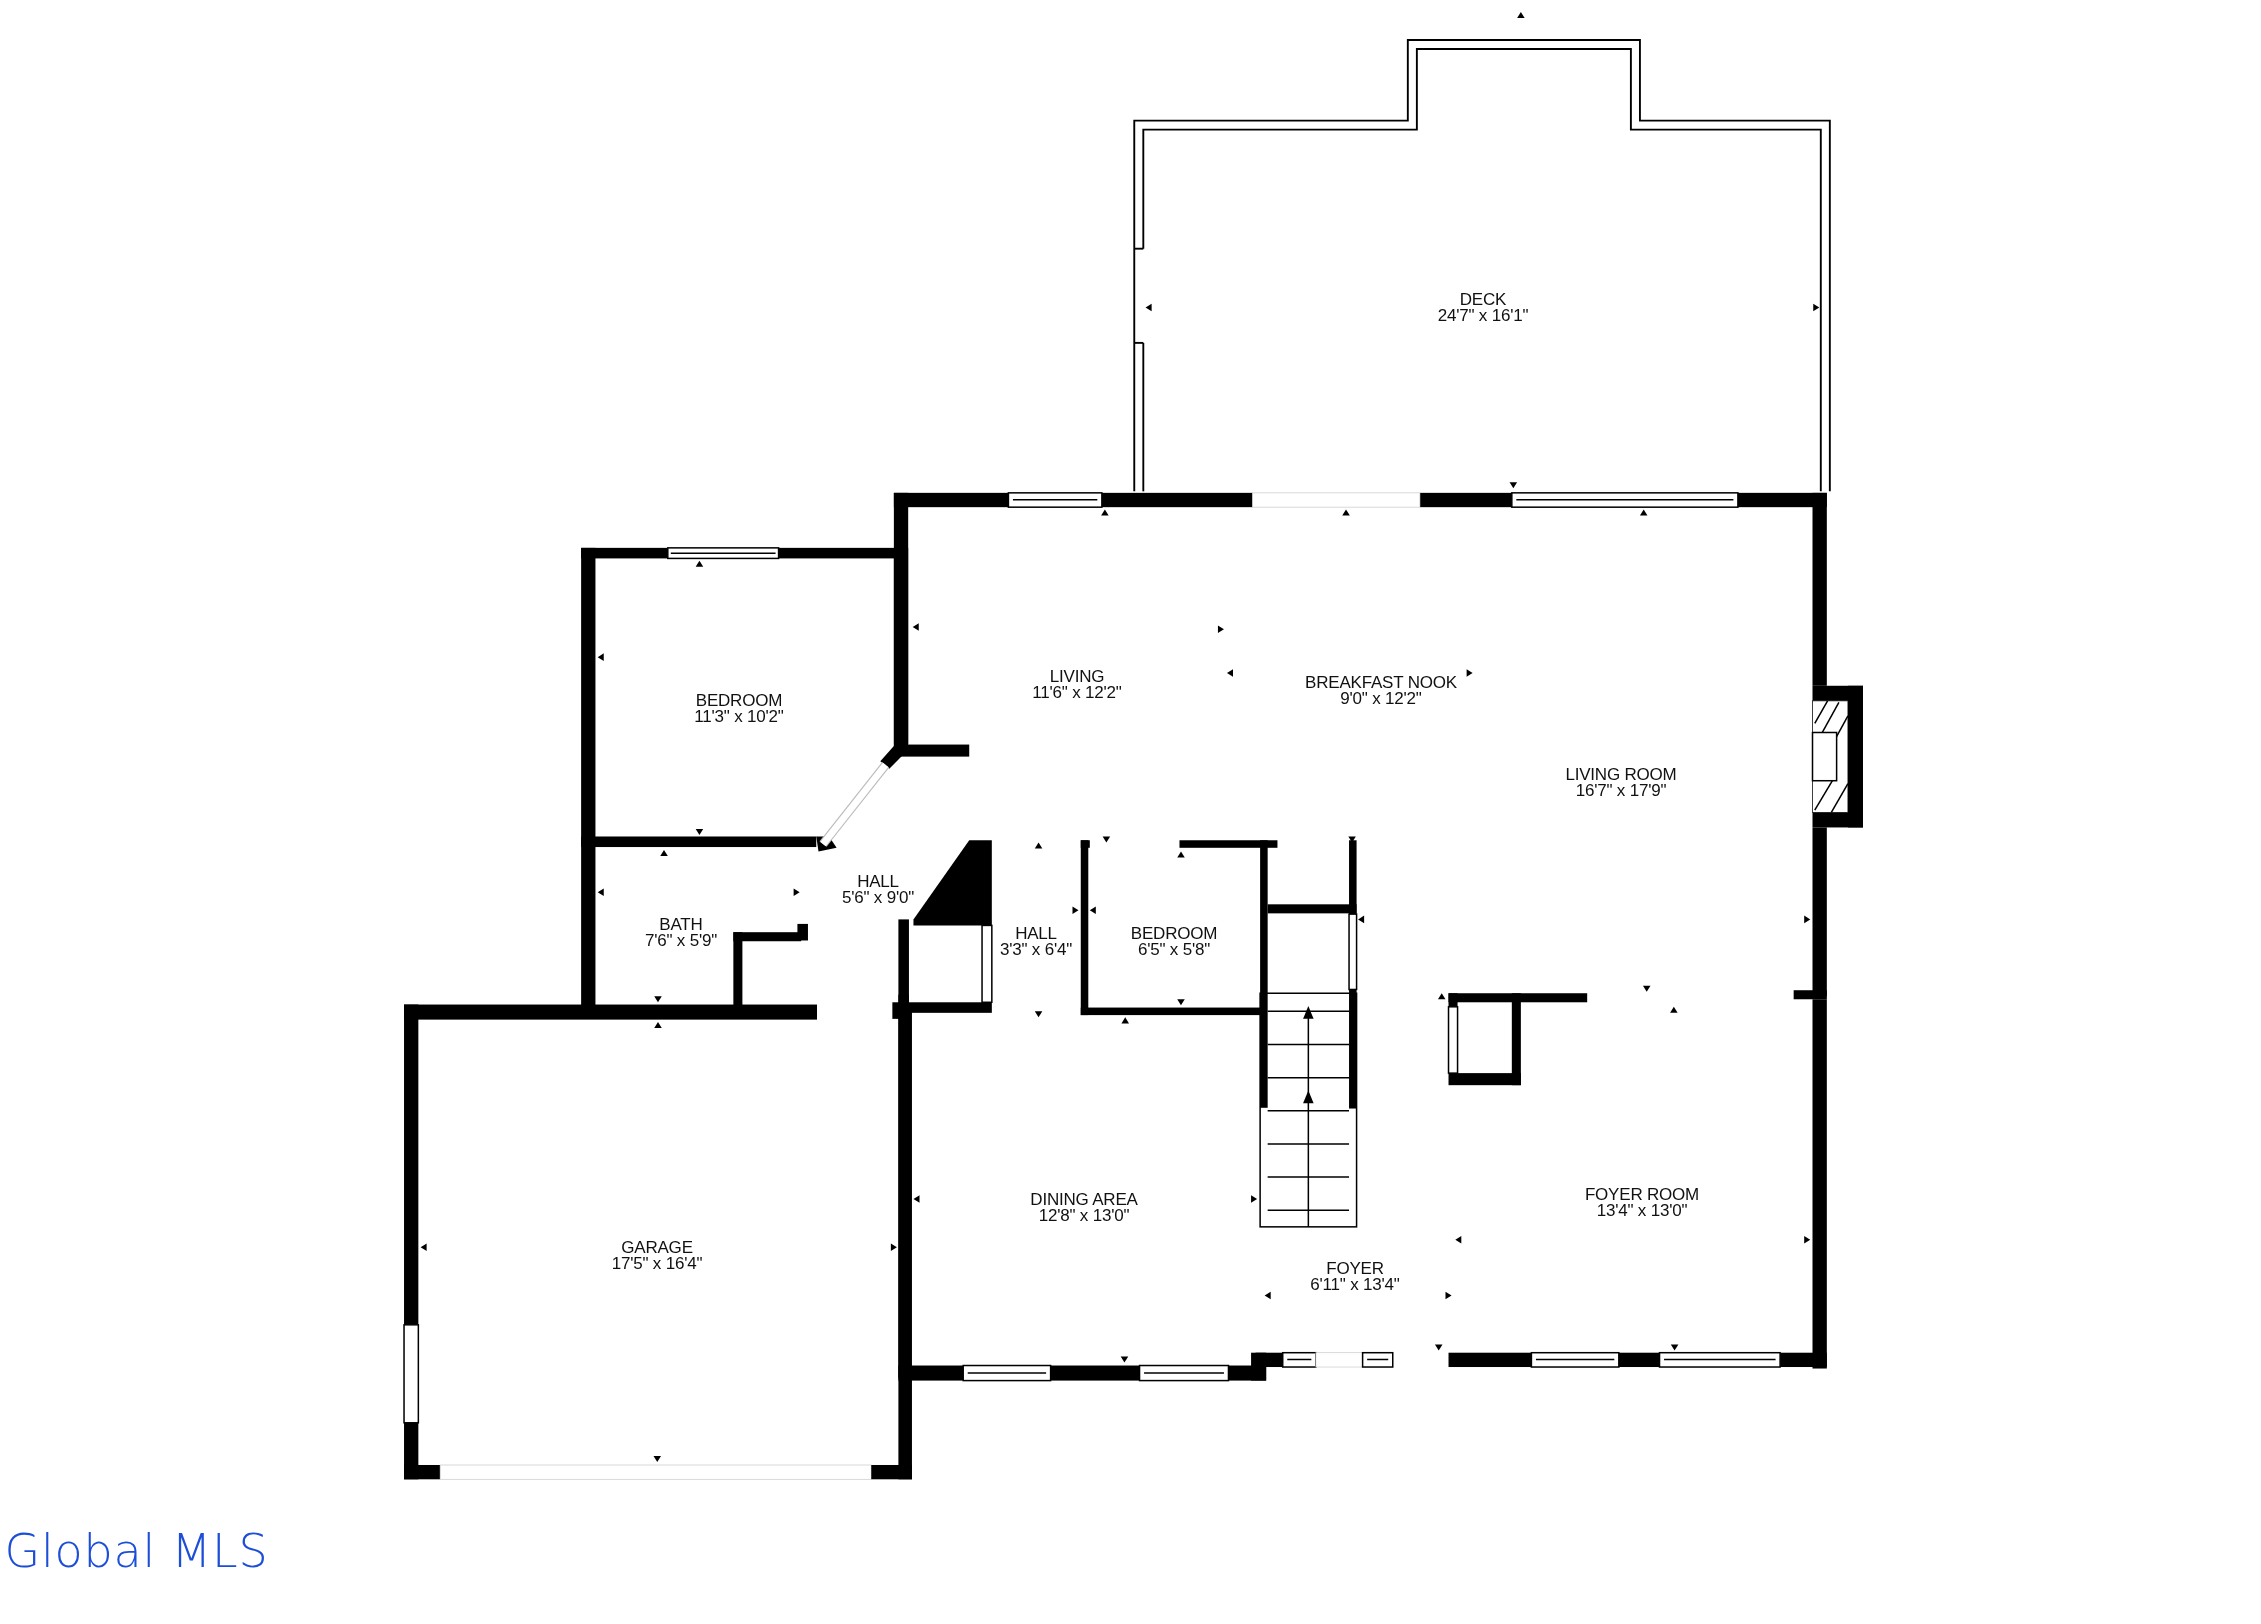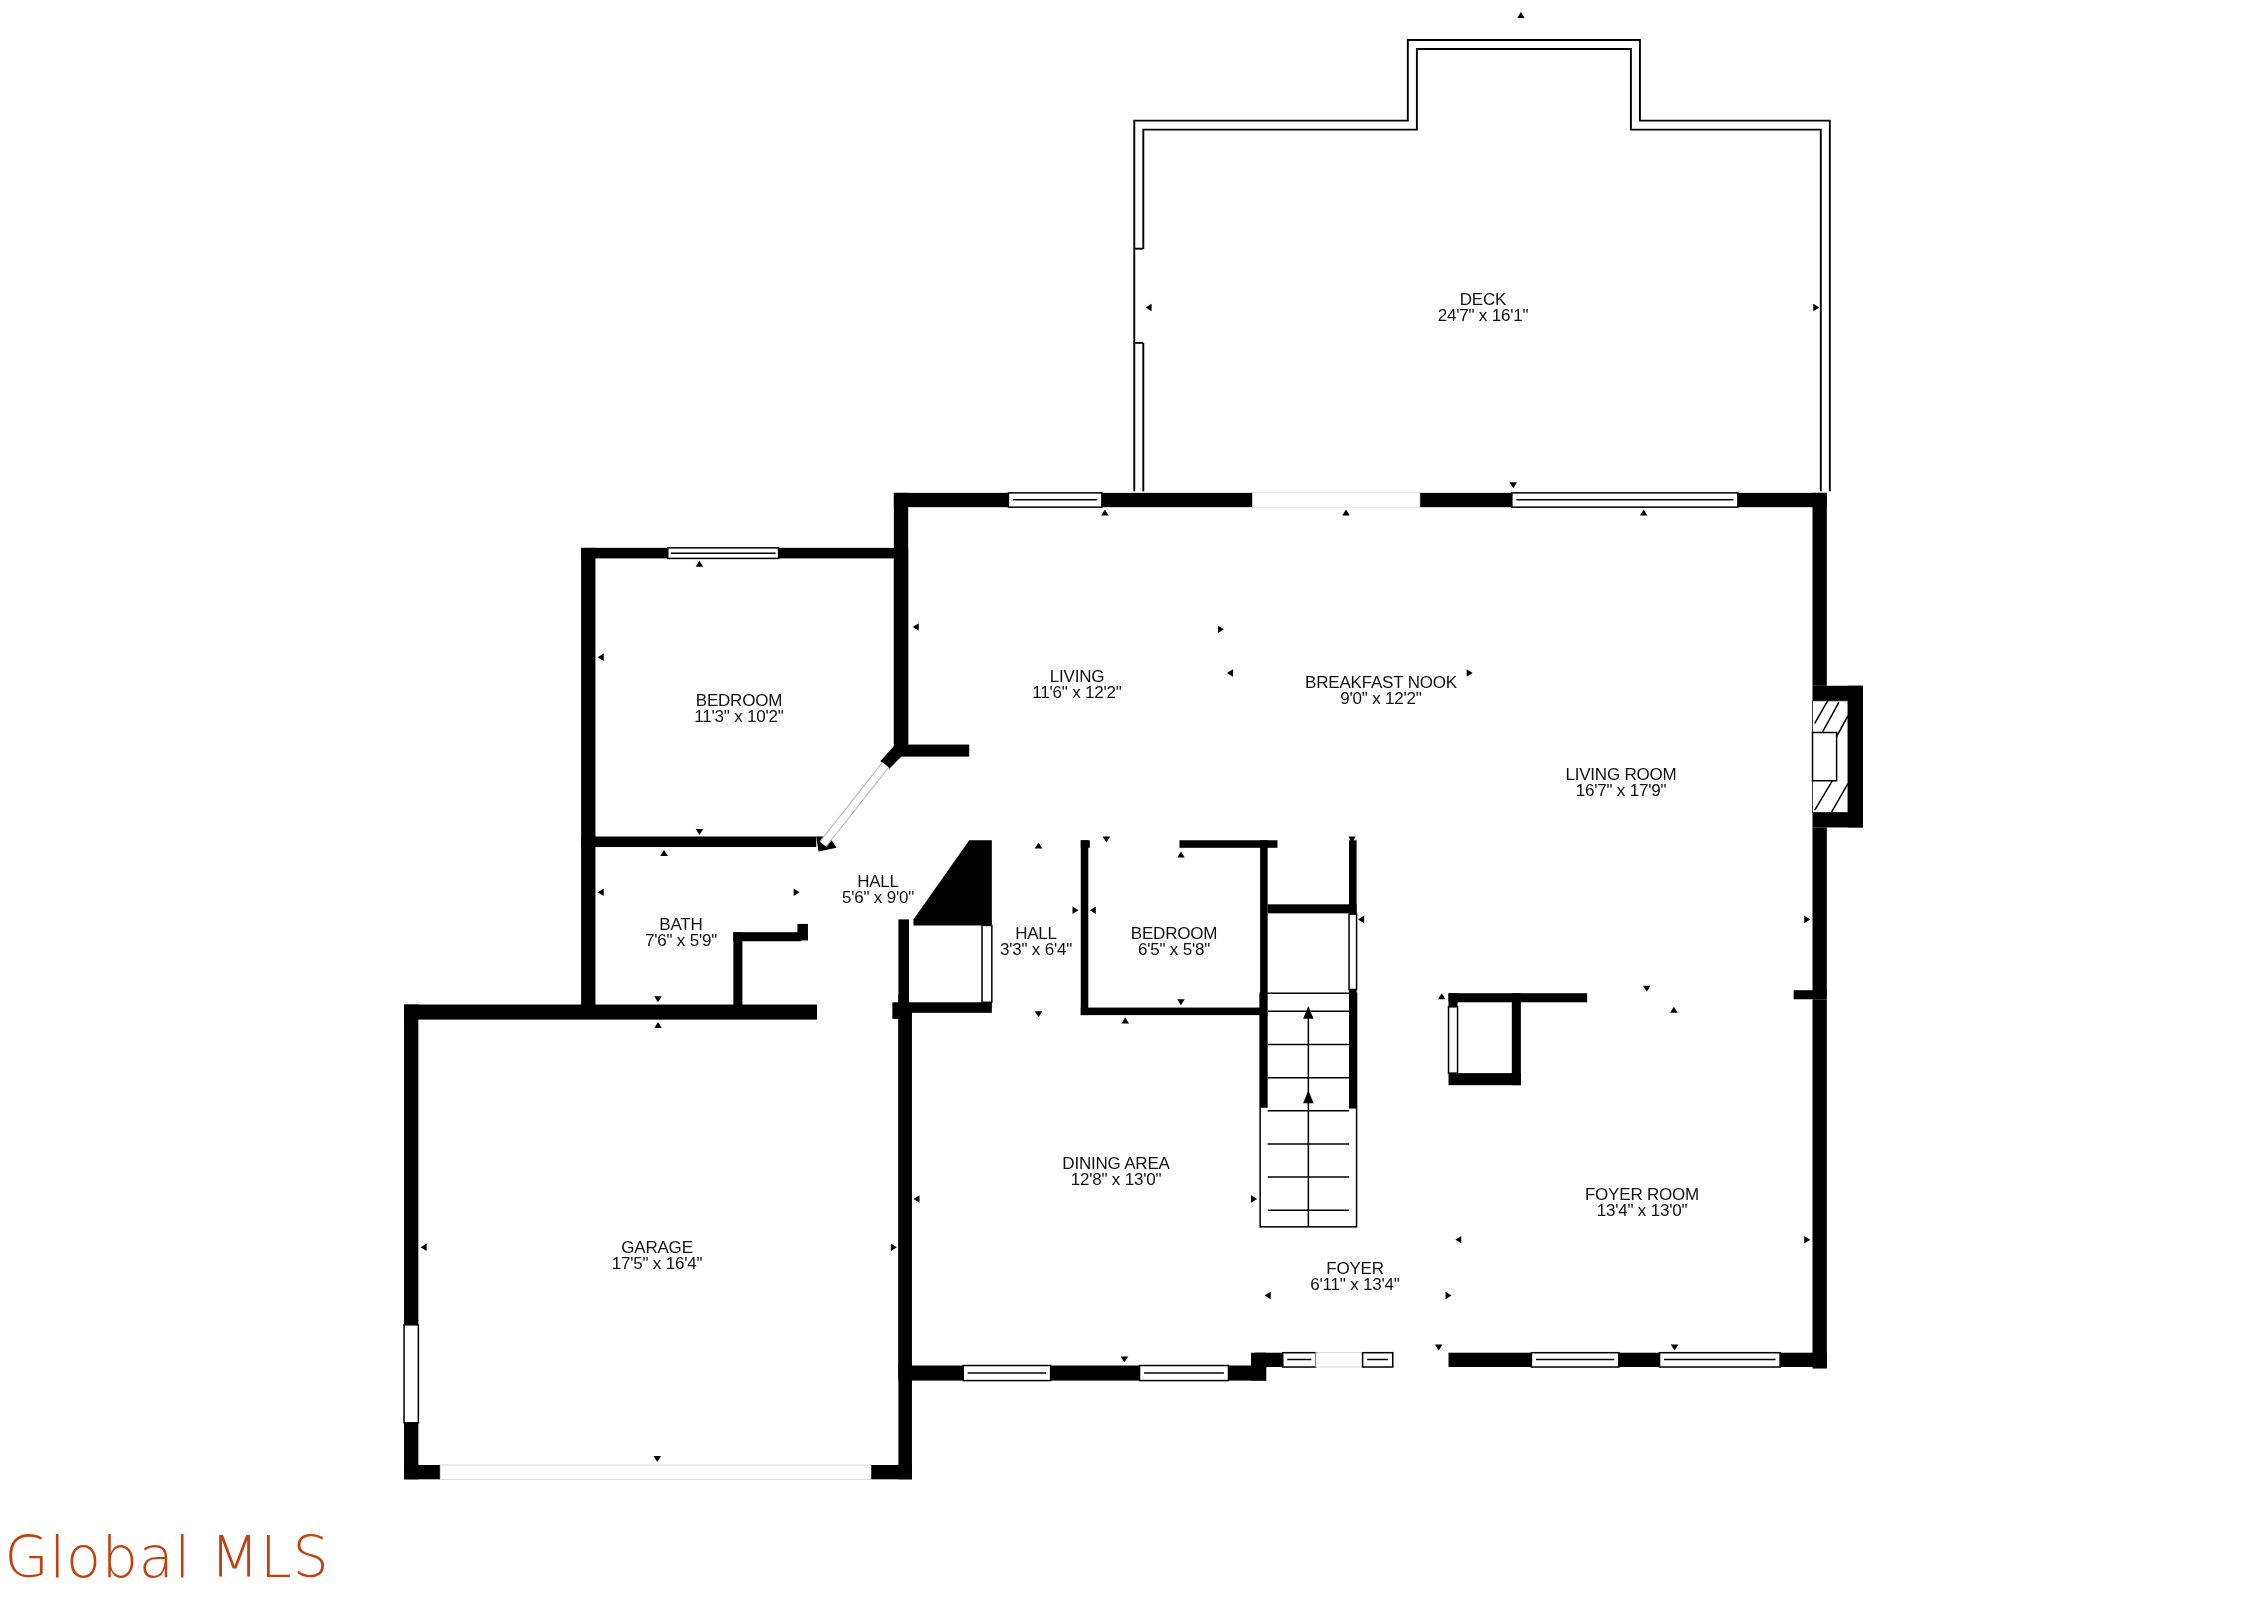--- a/index.html
+++ b/index.html
@@ -7,21 +7,21 @@
   #plan { position:absolute; left:0; top:0; width:2261px; height:1624px; }
   .wall { fill:#000000; }
   .thin { fill:none; stroke:#000000; stroke-width:2.5; }
   .win-frame { fill:#ffffff; stroke:#000000; stroke-width:2; }
   .win-line { stroke:#000000; stroke-width:2; }
   .opening { fill:#ffffff; stroke:#cccccc; stroke-width:1; }
   .marker { fill:#000000; }
   .stair-line { stroke:#000000; stroke-width:2; fill:none; }
   .label { position:absolute; transform:translateX(-50%); text-align:center; color:#111; font-size:17px; line-height:16px; white-space:nowrap; letter-spacing:-0.2px; }
   .label .room-name, .label .room-dims { display:block; }
-  .logo { position:absolute; left:4.5px; top:1524px; font-size:57px; font-weight:300; color:#c2410c; letter-spacing:0.8px; font-family:"DejaVu Sans", sans-serif; }
+  .logo { position:absolute; left:4.5px; top:1524px; font-size:46px; font-weight:300; color:#1d4ed8; letter-spacing:0.8px; font-family:"DejaVu Sans", sans-serif; }
 </style>
 </head>
 <body>
 
 <svg id="plan" viewBox="0 0 3000 2155" xmlns="http://www.w3.org/2000/svg">
 
   <g>
     <polyline class="thin" points="1505,652 1505,160 1868,160 1868,53 2176,53 2176,160 2428,160 2428,652"></polyline>
     <polyline class="thin" points="1517,652 1517,455"></polyline>
     <polyline class="thin" points="1517,330 1517,172 1880,172 1880,65 2164,65 2164,172 2416,172 2416,652"></polyline>
@@ -244,21 +244,21 @@
   <span class="room-dims">7'6" x 5'9"</span>
 </div>
 <div class="label" style="left:1036px; top:926px;">
   <span class="room-name">HALL</span>
   <span class="room-dims">3'3" x 6'4"</span>
 </div>
 <div class="label" style="left:1174px; top:926px;">
   <span class="room-name">BEDROOM</span>
   <span class="room-dims">6'5" x 5'8"</span>
 </div>
-<div class="label" style="left:1084px; top:1156px;margin-left:32px;">
+<div class="label" style="left:1084px; top:1192px;">
   <span class="room-name">DINING AREA</span>
   <span class="room-dims">12'8" x 13'0"</span>
 </div>
 <div class="label" style="left:1642px; top:1187px;">
   <span class="room-name">FOYER ROOM</span>
   <span class="room-dims">13'4" x 13'0"</span>
 </div>
 <div class="label" style="left:1355px; top:1261px;">
   <span class="room-name">FOYER</span>
   <span class="room-dims">6'11" x 13'4"</span>

